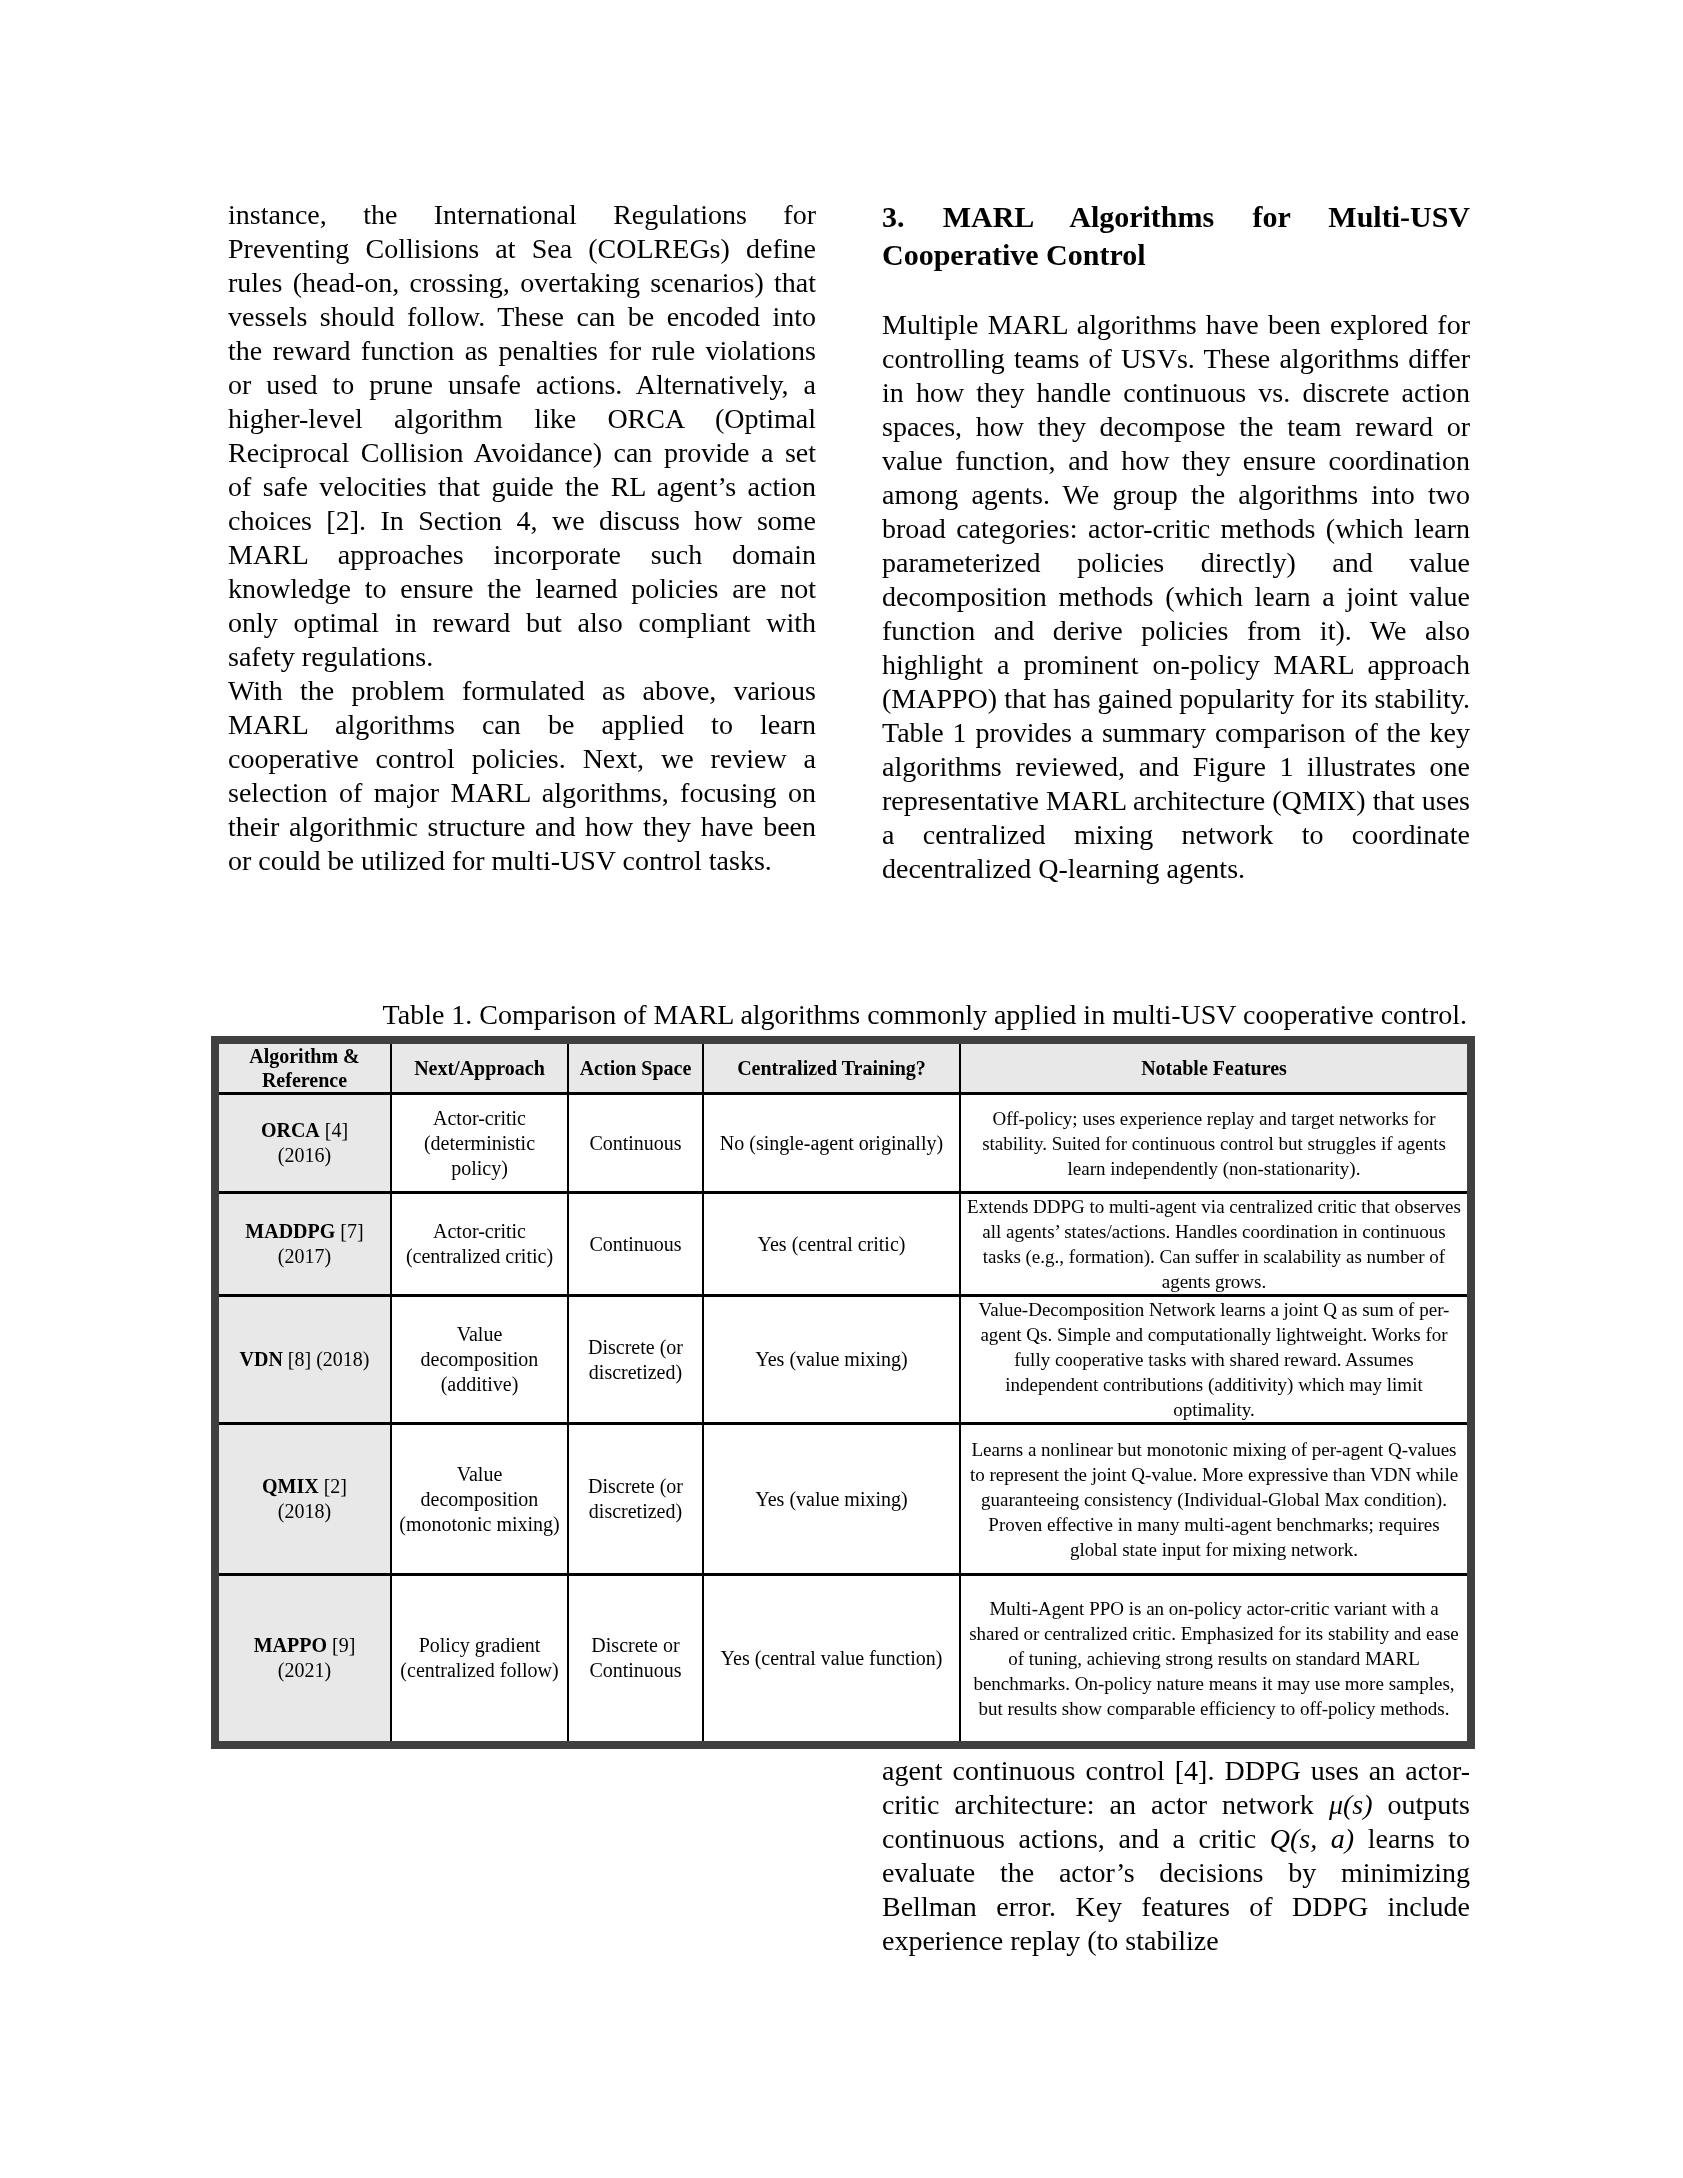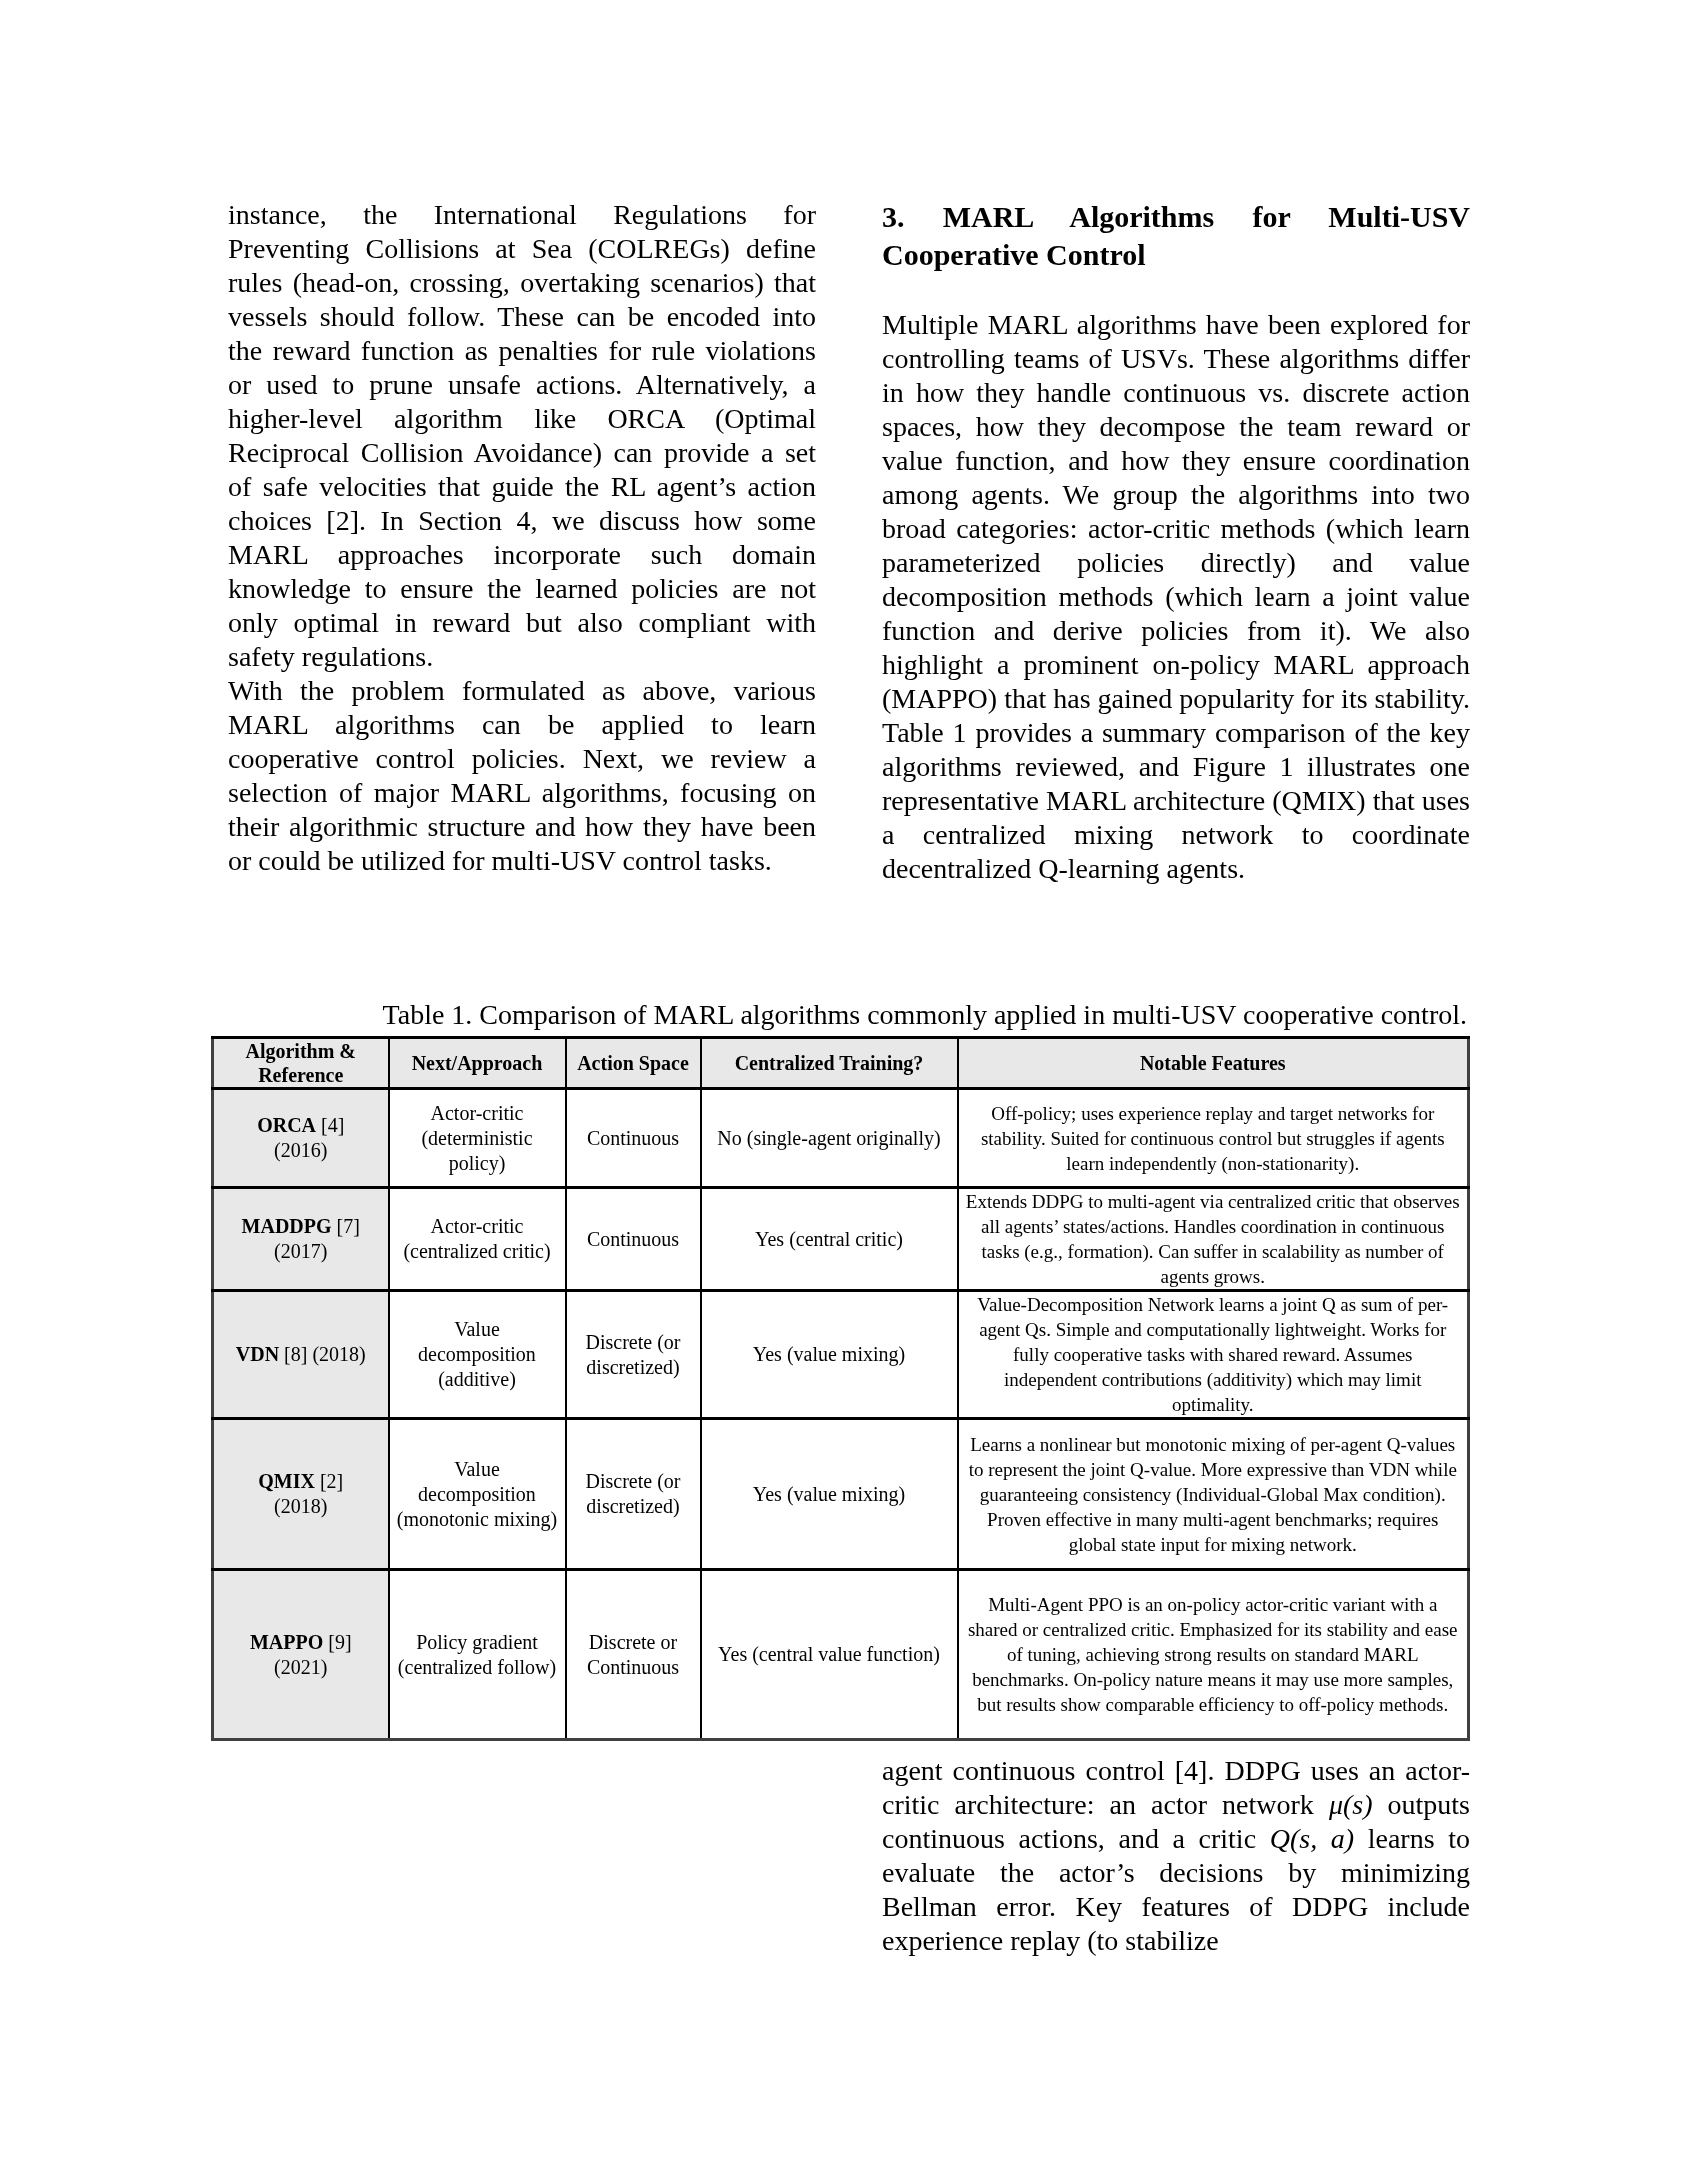--- a/index.html
+++ b/index.html
@@ -13,21 +13,21 @@
   .h1-spacer { height: 34px; }
   #caption { position: absolute; left: 211px; top: 995px; width: 1256px; text-align: right;
              font-size: 28px; line-height: 40px; }
   #table { position: absolute; left: 211px; top: 1036px; width: 1256px;
            border-collapse: collapse; font-size: 20px; line-height: 25px; table-layout: fixed; }
   #table th, #table td { border: 2px solid #000; text-align: center; vertical-align: middle; padding: 0 4px; }
   #table th { background: #e8e8e8; font-weight: bold; font-size: 20px; line-height: 24px; height: 47px; }
   #table td.algo { background: #e8e8e8; }
   #table td.feat { font-size: 19px; line-height: 25px; padding: 0 6px; }
   #table tr { border-top: 3px solid #000; }
-  #table { border: 3px solid #404040; }
+  #table { border: 8px solid #404040; }
   .bold { font-weight: bold; }
   #left-bottom { left: 196px; top: 1777px; width: 588px; }
   #right-bottom { left: 882px; top: 1754px; width: 588px; }
   .math { font-style: italic; }
 </style>
 </head>
 <body>
 
 <div class="col" id="left-top">
   <p>instance, the International Regulations for Preventing Collisions at Sea (COLREGs) define rules (head-on, crossing, overtaking scenarios) that vessels should follow. These can be encoded into the reward function as penalties for rule violations or used to prune unsafe actions. Alternatively, a higher-level algorithm like ORCA (Optimal Reciprocal Collision Avoidance) can provide a set of safe velocities that guide the RL agent’s action choices [2]. In Section 4, we discuss how some MARL approaches incorporate such domain knowledge to ensure the learned policies are not only optimal in reward but also compliant with safety regulations.</p>

